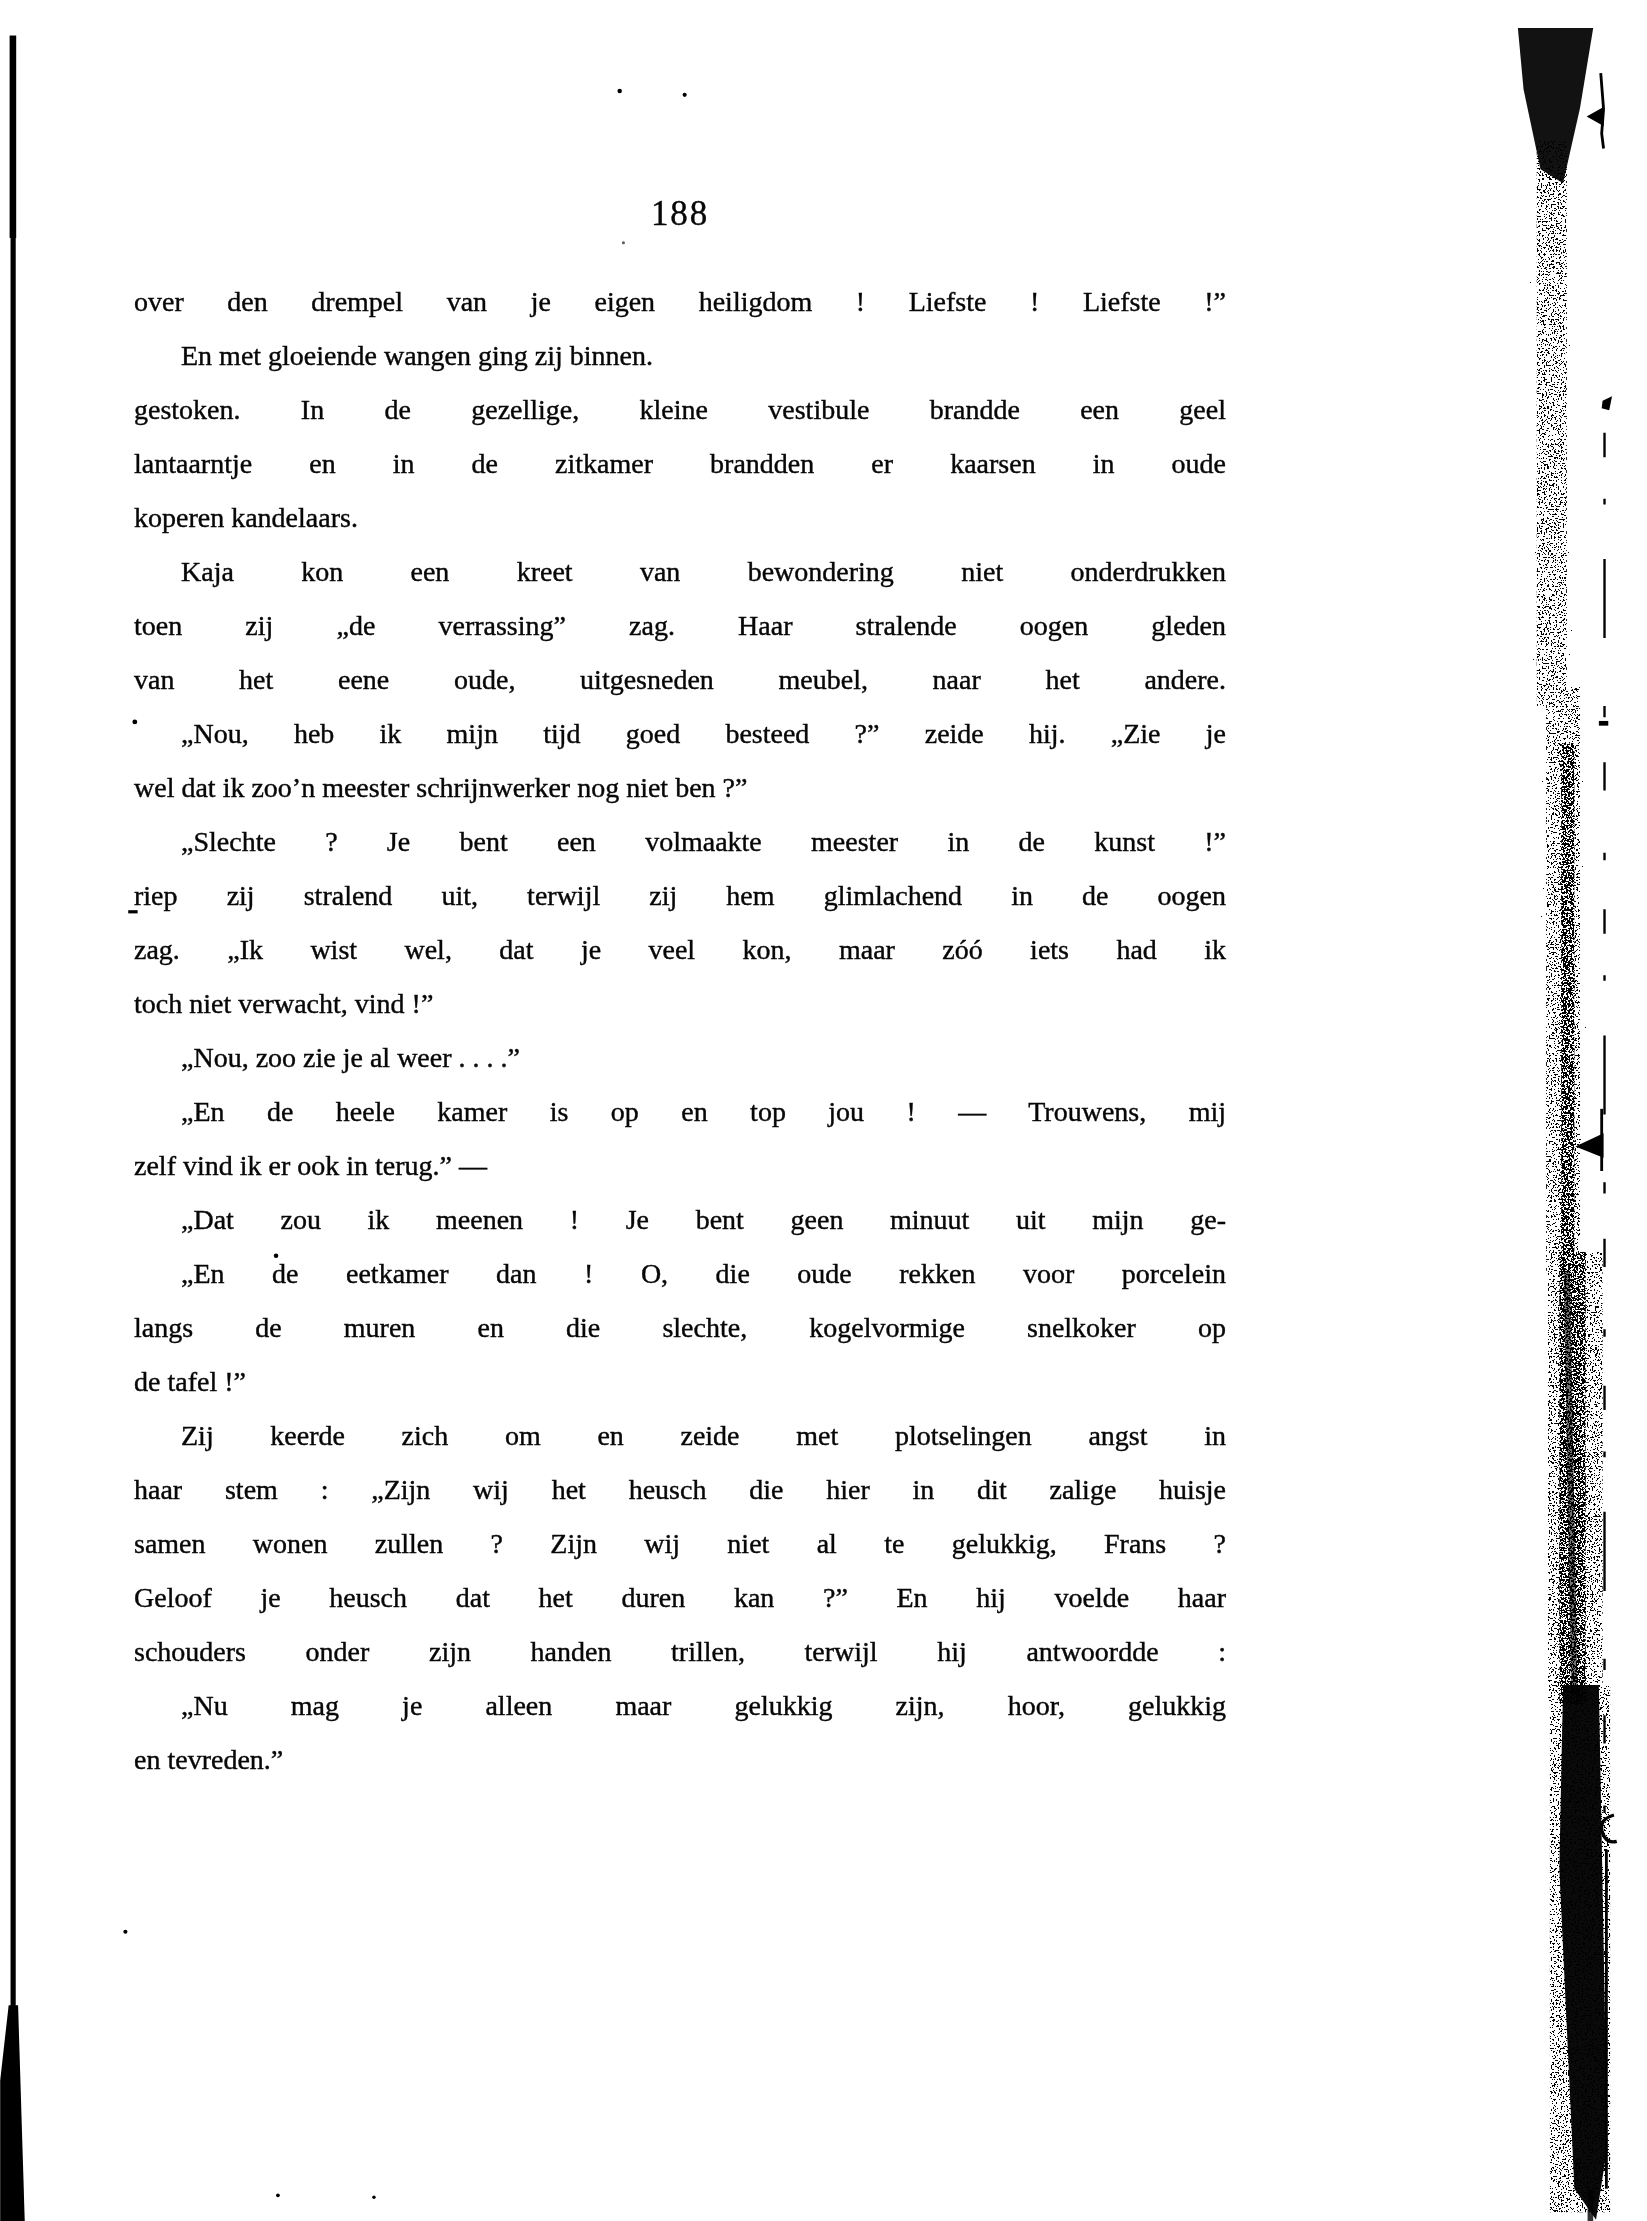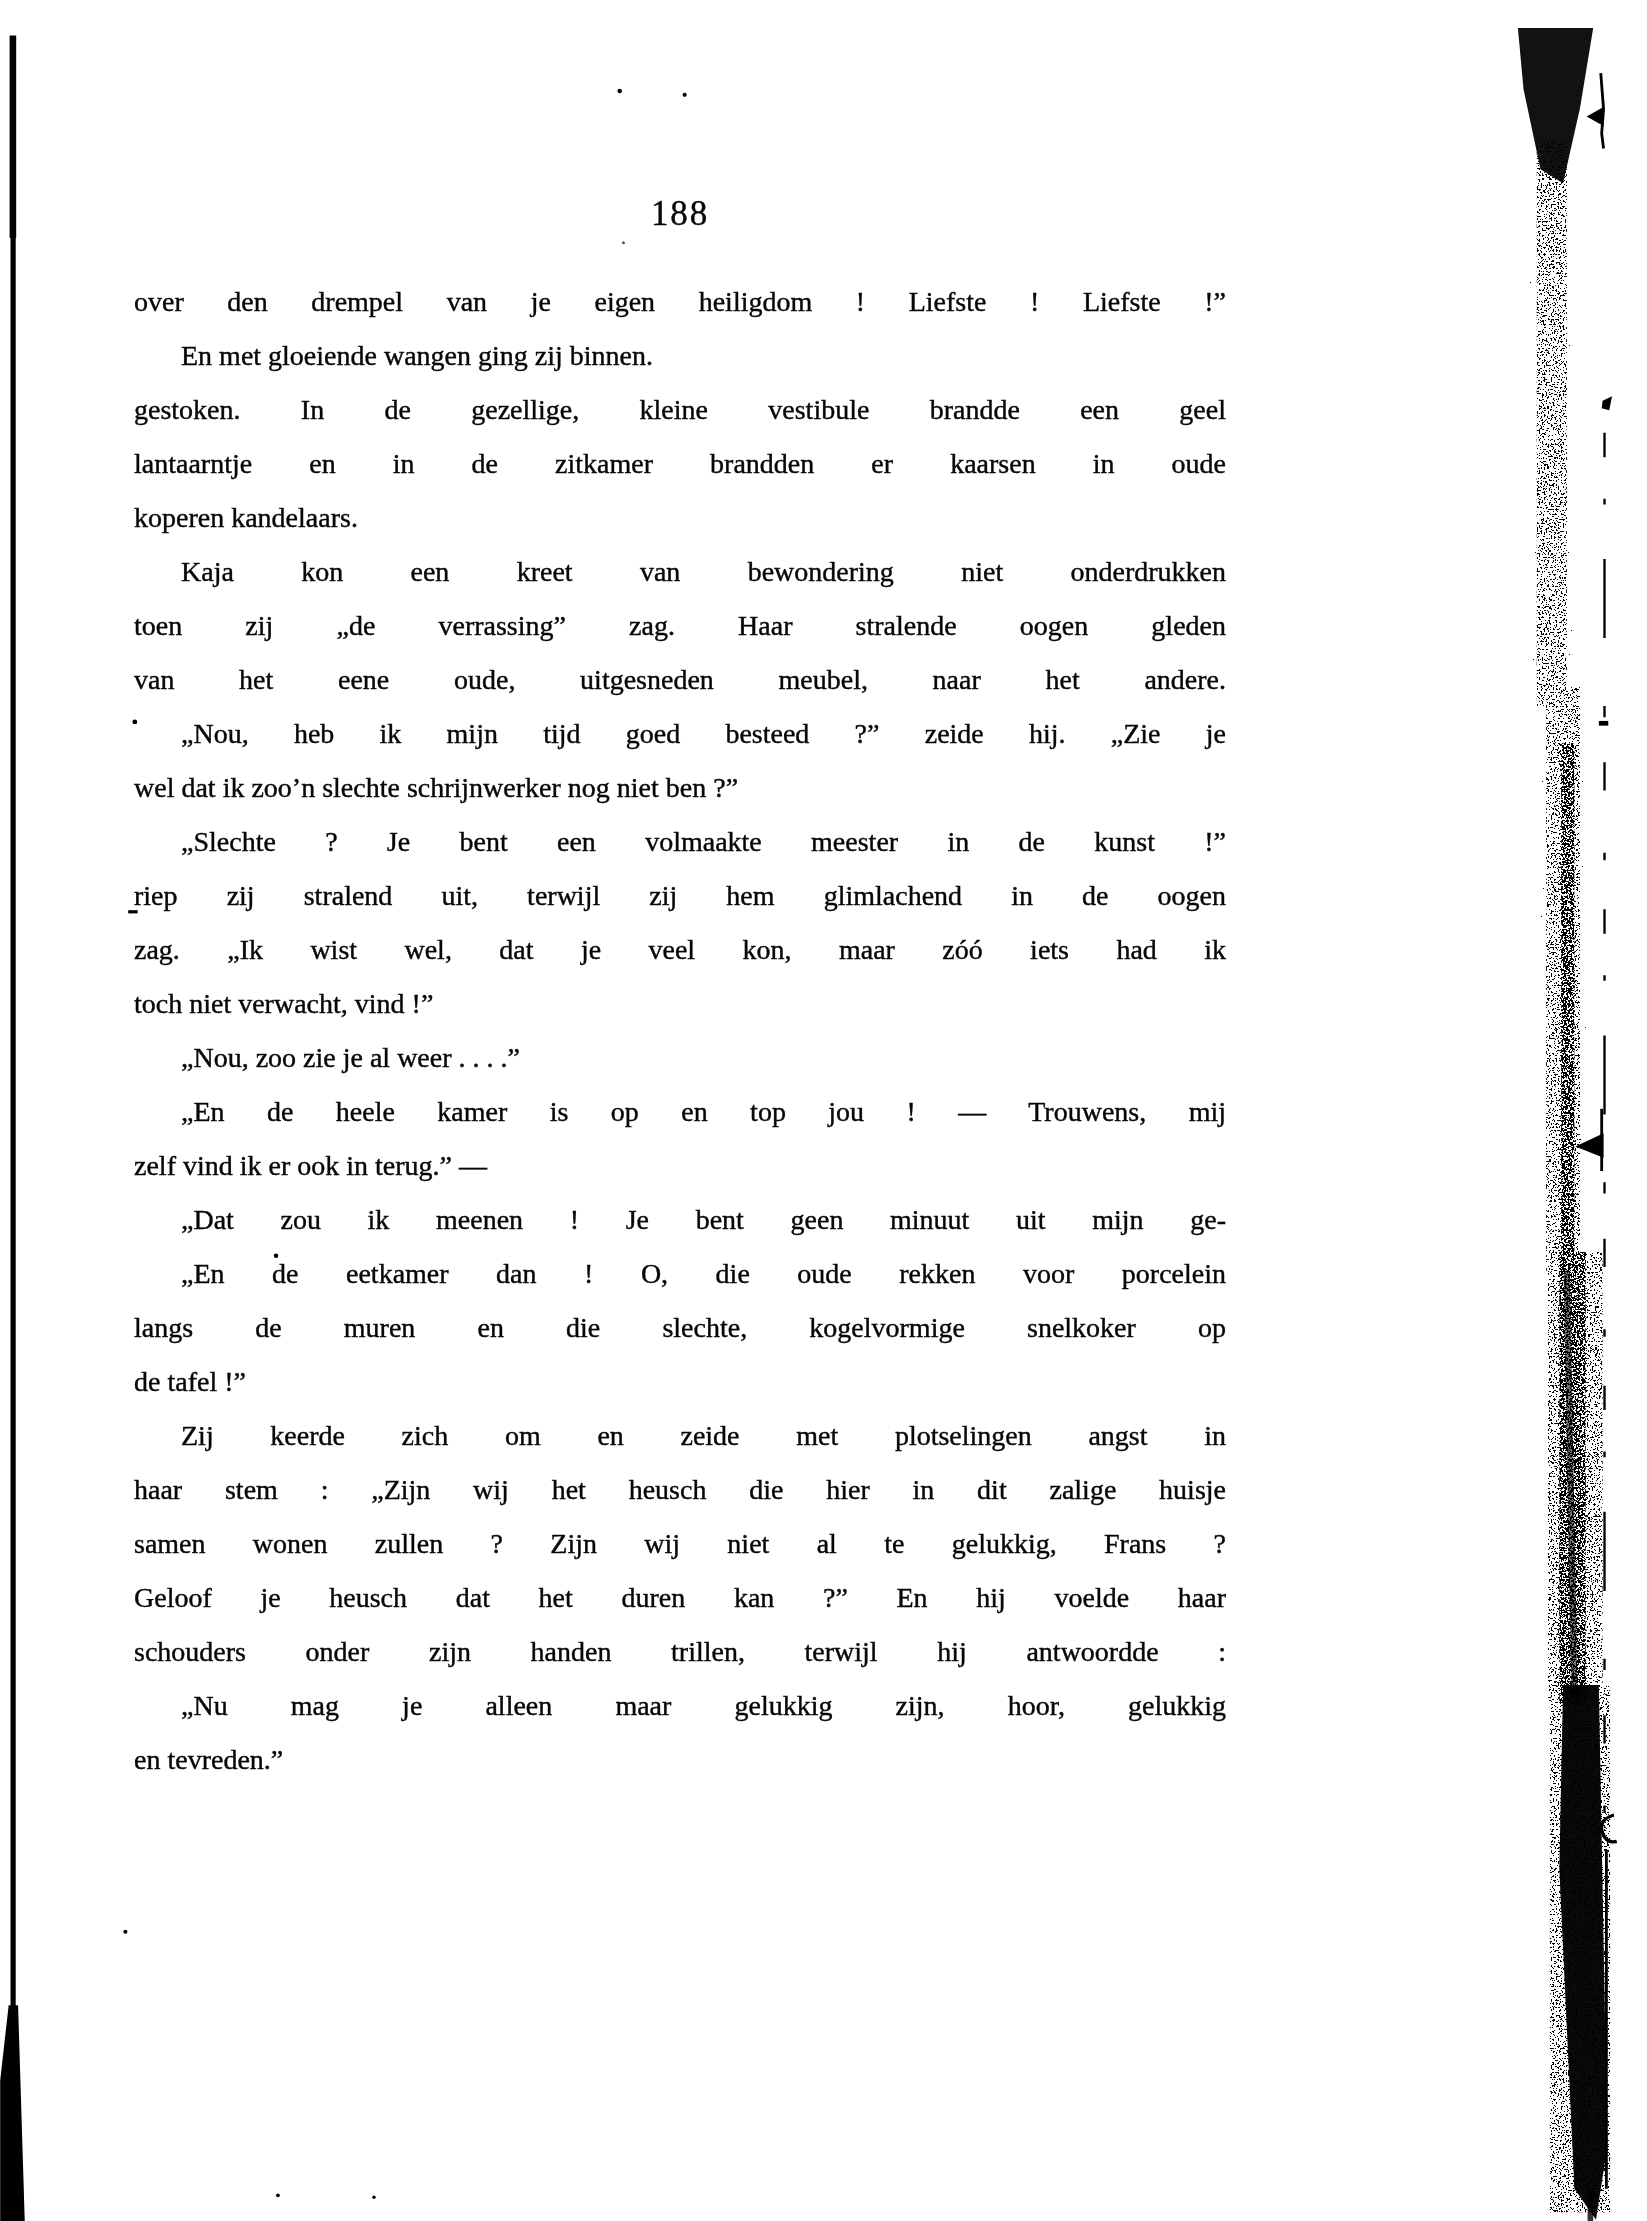--- a/index.html
+++ b/index.html
@@ -43,21 +43,21 @@
   <div class="text">
     <div class="line j">over den drempel van je eigen heiligdom ! Liefste ! Liefste !”</div>
     <div class="line l in">En met gloeiende wangen ging zij binnen.</div>
     <div class="line j">gestoken. In de gezellige, kleine vestibule brandde een geel</div>
     <div class="line j">lantaarntje en in de zitkamer brandden er kaarsen in oude</div>
     <div class="line l">koperen kandelaars.</div>
     <div class="line j in">Kaja kon een kreet van bewondering niet onderdrukken</div>
     <div class="line j">toen zij „de verrassing” zag. Haar stralende oogen gleden</div>
     <div class="line j">van het eene oude, uitgesneden meubel, naar het andere.</div>
     <div class="line j in">„Nou, heb ik mijn tijd goed besteed ?” zeide hij. „Zie je</div>
-    <div class="line l">wel dat ik zoo’n slechte schrijnwerker nog niet ben ?”</div>
+    <div class="line l">wel dat ik zoo’n meester schrijnwerker nog niet ben ?”</div>
     <div class="line j in">„Slechte ? Je bent een volmaakte meester in de kunst !”</div>
     <div class="line j">riep zij stralend uit, terwijl zij hem glimlachend in de oogen</div>
     <div class="line j">zag. „Ik wist wel, dat je veel kon, maar zóó iets had ik</div>
     <div class="line l">toch niet verwacht, vind !”</div>
     <div class="line l in">„Nou, zoo zie je al weer . . . .”</div>
     <div class="line j in">„En de heele kamer is op en top jou ! — Trouwens, mij</div>
     <div class="line l">zelf vind ik er ook in terug.” —</div>
     <div class="line j in">„Dat zou ik meenen ! Je bent geen minuut uit mijn ge-</div>
     <div class="line j in">„En de eetkamer dan ! O, die oude rekken voor porcelein</div>
     <div class="line j">langs de muren en die slechte, kogelvormige snelkoker op</div>

